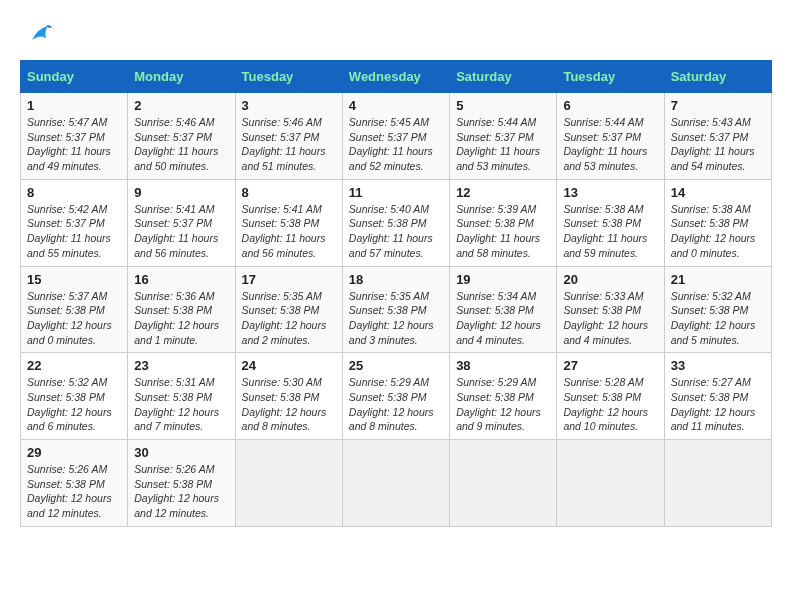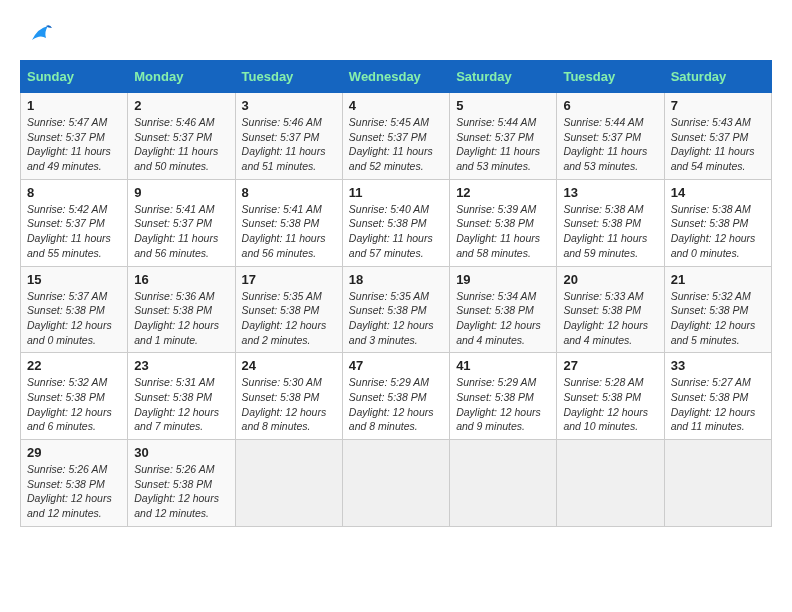--- a/index.html
+++ b/index.html
@@ -317,29 +317,29 @@
       </td>
         <td>
         <span class="day-number">24</span>
         <div class="day-info">
           Sunrise: 5:30 AM<br>
           Sunset: 5:38 PM<br>
           Daylight: 12 hours and 8 minutes.
         </div>
       </td>
         <td>
-        <span class="day-number">47</span>
+        <span class="day-number">25</span>
         <div class="day-info">
           Sunrise: 5:29 AM<br>
           Sunset: 5:38 PM<br>
           Daylight: 12 hours and 8 minutes.
         </div>
       </td>
         <td>
-        <span class="day-number">41</span>
+        <span class="day-number">38</span>
         <div class="day-info">
           Sunrise: 5:29 AM<br>
           Sunset: 5:38 PM<br>
           Daylight: 12 hours and 9 minutes.
         </div>
       </td>
         <td>
         <span class="day-number">27</span>
         <div class="day-info">
           Sunrise: 5:28 AM<br>

